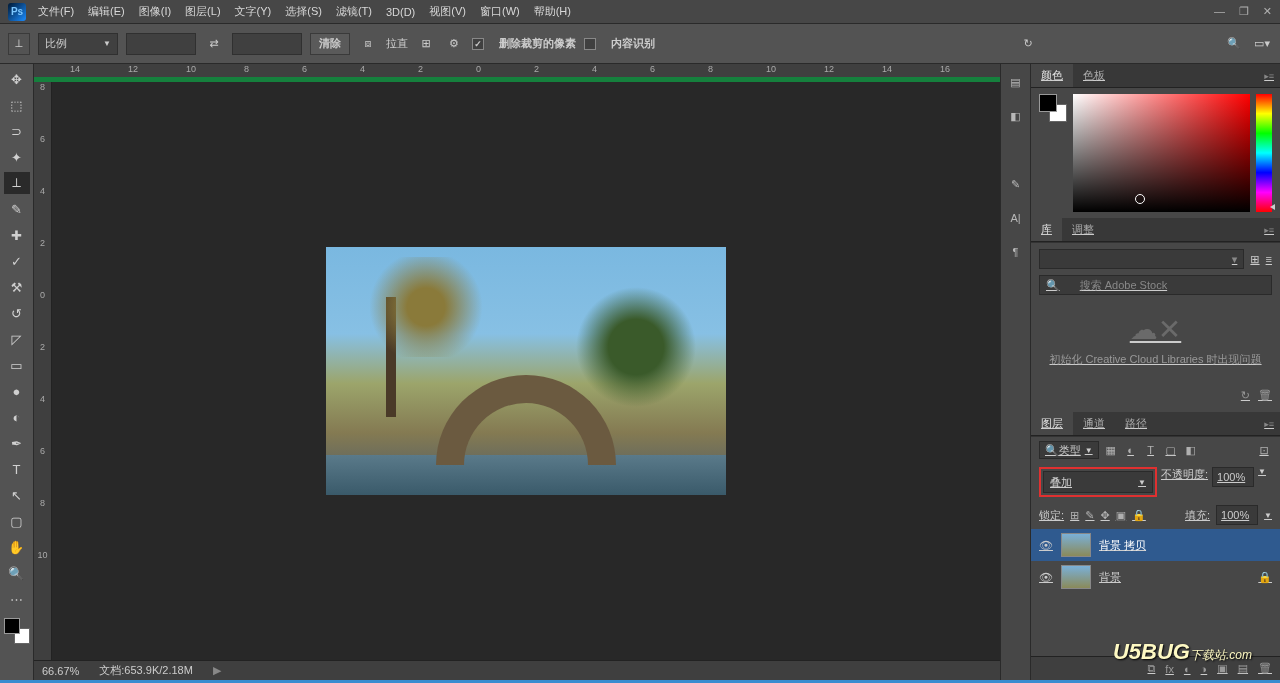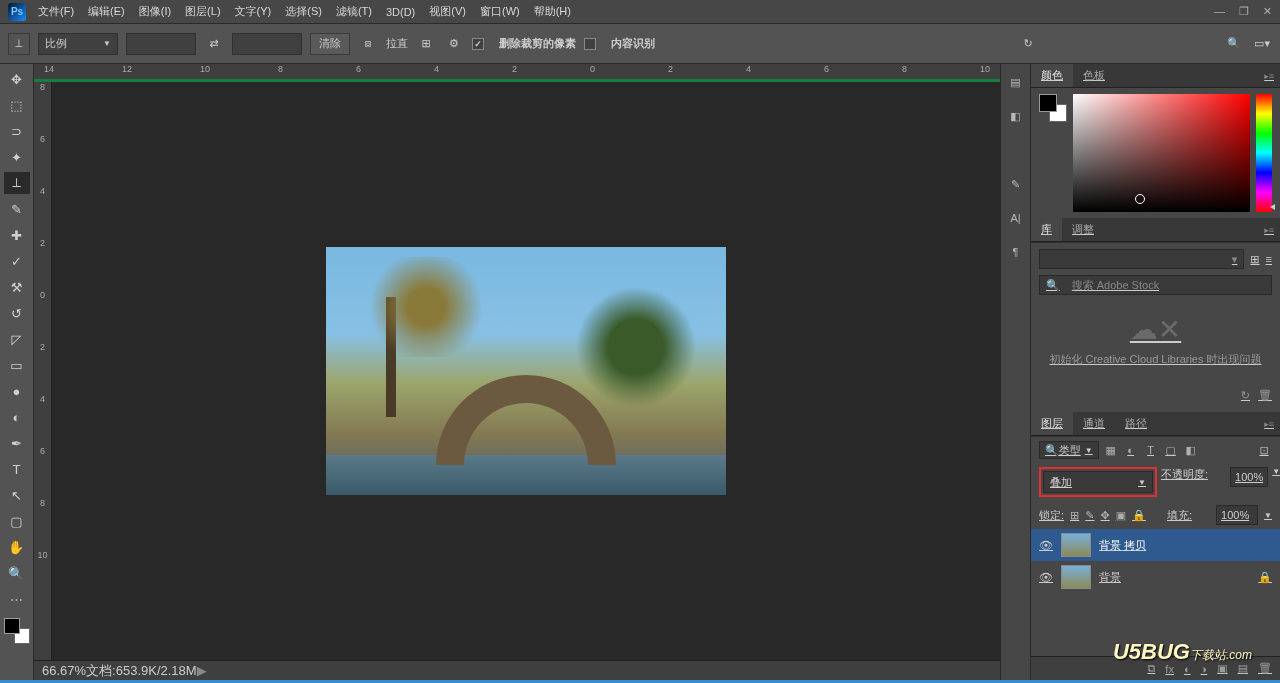--- a/index.html
+++ b/index.html
@@ -12,21 +12,21 @@
 .menubar span.mitem { margin-right: 14px; cursor: default; color: #d8d8d8; }
 .window-controls { margin-left: auto; display: flex; gap: 14px; color:#b0b0b0; }
 
 
 .optbar { height: 40px; background: #535353; display: flex; align-items: center; padding: 0 8px; border-bottom: 1px solid #2a2a2a; gap: 8px; }
 .tool-ind { width:22px; height:22px; display:flex; align-items:center; justify-content:center; border:1px solid #3a3a3a; }
 .combo { background:#404040; border:1px solid #303030; height:22px; display:flex; align-items:center; padding:0 6px; min-width:80px; }
 .combo .arrow { margin-left:auto; font-size:8px; }
 .input-box { background:#404040; border:1px solid #303030; height:22px; width:70px; }
 .link-icon, .opt-icon { width:20px; text-align:center; color:#ccc; }
-.btn { background:#5a5a5a; border:1px solid #3a3a3a; padding:2px 8px; height:22px; display:flex; align-items:center; }
+.btn { background:#5a5a5a; border:1px solid #3a3a3a; padding:2px 8px; height:22px; display:flex; align-items:center;font-weight:bold; }
 .checkbox { display:flex; align-items:center; gap:15px;font-weight:bold; }
 .checkbox .box { width:12px; height:12px; border:1px solid #888; background:#404040; display:flex; align-items:center; justify-content:center; font-size:9px; }
 .checkbox .box.checked::after { content:'✓'; color:#ccc; }
 .optbar .spacer { flex:1; }
 
 
 .tabrow { height: 24px; background: #3f3f3f; display:flex; align-items:flex-end; padding-left:34px; border-bottom:1px solid #222; }
 .doctab { background:#535353; height:22px; padding:0 10px; display:flex; align-items:center; gap:6px; font-size:11px; color:#d8d8d8; border-top:1px solid #666; }
 .doctab .close { color:#aaa; font-size:10px; }
 
@@ -36,35 +36,35 @@
 
 .toolbox { width:34px; background:#535353; border-right:1px solid #2a2a2a; display:flex; flex-direction:column; align-items:center; padding-top:4px; gap:4px; }
 .toolbox .tool { width:26px; height:22px; display:flex; align-items:center; justify-content:center; color:#d0d0d0; font-size:13px; position:relative; }
 .toolbox .tool.active { background:#2a2a2a; }
 .fgbg { width:26px; height:26px; position:relative; margin-top:4px; }
 .fgbg .fg { position:absolute; width:16px; height:16px; background:#000; border:1px solid #999; top:0; left:0; }
 .fgbg .bg { position:absolute; width:16px; height:16px; background:#fff; border:1px solid #666; bottom:0; right:0; }
 
 
 .canvas-area { flex:1; display:flex; flex-direction:column; background:#282828; overflow:hidden; position:relative; }
-.ruler-h { height:18px; background:#3f3f3f; border-bottom:3px solid #15803d; display:flex; font-size:9px; color:#aaa; padding-left:10px; overflow:hidden;gap:20px;}
+.ruler-h { height:18px; background:#3f3f3f; border-bottom:5px solid #15803d; display:flex; font-size:9px; color:#aaa; padding-left:36px; overflow:hidden;}
 .ruler-h span { width:58px; text-align:left; flex-shrink:0; }
 .canvas-body { flex:1; display:flex; min-height:0; }
 .ruler-v { width:18px; background:#3f3f3f; border-right:1px solid #222; display:flex; flex-direction:column; font-size:9px; color:#aaa; }
 .ruler-v span { height:52px; text-align:center; flex-shrink:0; }
 .canvas-stage { flex:1; background:#282828; display:flex; align-items:center; justify-content:center; position:relative; }
 .img-box { width:400px; height:248px; background:linear-gradient(180deg,#7ab8e0 0%,#87c0e4 35%,#9ca56b 55%,#847a52 75%,#4a5a6a 100%); position:relative; overflow:hidden; }
 .arch { position:absolute; bottom:30px; left:50%; transform:translateX(-50%); width:180px; height:90px; border:28px solid #6b5a40; border-bottom:none; border-radius:90px 90px 0 0; }
 .tree { position:absolute; top:10px; left:20px; width:180px; height:160px; }
 .tree::before { content:''; position:absolute; left:40px; bottom:0; width:10px; height:120px; background:#4a3a28; }
 .tree::after { content:''; position:absolute; left:0; top:0; width:160px; height:100px; background:radial-gradient(circle,#8a7a3a 20%,transparent 60%); }
 .foliage { position:absolute; top:40px; right:20px; width:140px; height:120px; background:radial-gradient(circle,#3a5a2a 30%,transparent 65%); }
 .water { position:absolute; bottom:0; left:0; right:0; height:40px; background:linear-gradient(180deg,#5a7a8a,#3a5a6a); }
 
-.statusbar { height:20px; background:#3f3f3f; border-top:1px solid #222; font-size:13px; color:#ccc; display:flex; align-items:center; padding:0 8px; }
+.statusbar { height:20px; background:#3f3f3f; border-top:1px solid #222; font-size:11px; color:#ccc; display:flex; align-items:center; padding:0 8px; gap:20px; }
 .statusbar .arrow { color:#888; }
 
 
 .vstrip { width:30px; background:#474747; border-left:1px solid #2a2a2a; display:flex; flex-direction:column; align-items:center; padding-top:8px; gap:14px; }
 .vstrip .vic { width:20px; height:20px; display:flex; align-items:center; justify-content:center; color:#b8b8b8; }
 
 
 .panels { width:250px; background:#474747; border-left:1px solid #2a2a2a; display:flex; flex-direction:column;text-decoration:underline; }
 .panel-tabs { display:flex; height:24px; background:#383838; border-bottom:1px solid #222; }
 .panel-tabs .ptab { padding:0 10px; display:flex; align-items:center; color:#aaa; font-size:11px; }
@@ -90,21 +90,21 @@
 
 .layers-panel { flex:1; background:#474747; border-top:1px solid #333; display:flex; flex-direction:column; min-height:0; }
 .layers-filter { display:flex; align-items:center; padding:4px 8px; gap:4px; font-size:11px; }
 .layers-filter .fsel { background:#3a3a3a; border:1px solid #2a2a2a; height:18px; padding:0 5px; display:flex; align-items:center; }
 .layers-filter .fic { width:16px; text-align:center; color:#b0b0b0; font-size:11px; }
 .blend-row { display:flex; padding:4px 8px; gap:4px; }
 .blend-sel { background:#3a3a3a; border:1px solid #2a2a2a; height:22px; flex:1; display:flex; align-items:center; padding:0 6px; }
 .blend-sel .arrow { margin-left:auto; font-size:8px; }
 .highlight-box { border:2px solid #e03030; padding:2px; display:flex; }
 .opacity-lbl { color:#ccc; white-space:nowrap; }
-.pct-box { background:#3a3a3a; border:1px solid #2a2a2a; height:20px; width:42px; padding:0 4px; display:flex; align-items:center; margin-left:18px; }
+.pct-box { background:#3a3a3a; border:1px solid #2a2a2a; height:20px; width:42px; padding:0 4px; display:flex; align-items:center; margin-left:0; }
 .lock-row { display:flex; align-items:center; padding:4px 8px; gap:6px; font-size:11px; }
 .lock-row .lic { color:#b0b0b0; }
 .layer-list { flex:1; overflow:auto; }
 .layer-item { display:flex; align-items:center; height:32px; padding:0 8px; gap:8px; }
 .layer-item.sel { background:#2f5a8f; color:#fff; }
 .layer-eye { width:14px; color:#ccc; }
 .layer-thumb { width:30px; height:24px; border:1px solid #888; background:linear-gradient(#7ab0d8,#8a8a5a); }
 .layer-lock { margin-left:auto; color:#bbb; }
 .layers-foot { height:24px; background:#3f3f3f; border-top:1px solid #222; display:flex; align-items:center; justify-content:flex-end; gap:10px; padding:0 8px; color:#999; font-size:11px; }
 
@@ -280,21 +280,21 @@
         <div class="panel-close">▸≡</div>
       </div>
       <div class="libs-panel">
         <div class="libs-row">
           <div class="libs-search">
               <span style="margin-left:auto">▾</span>
             </div>
           <span>⊞</span>
           <span>≡</span>
         </div>
-        <div class="libs-search">🔍 <span style="margin-left:12px">搜索 Adobe Stock</span></div>
+        <div class="libs-search">🔍 <span style="margin-left:20px">搜索 Adobe Stock</span></div>
         <div class="libs-msg">
           <div class="libs-icon">☁✕</div>
           <div>初始化 Creative Cloud Libraries 时出现问题</div>
         </div>
         <div class="libs-foot">
           <span>↻</span>
           <span>🗑</span>
         </div>
       </div>
 

